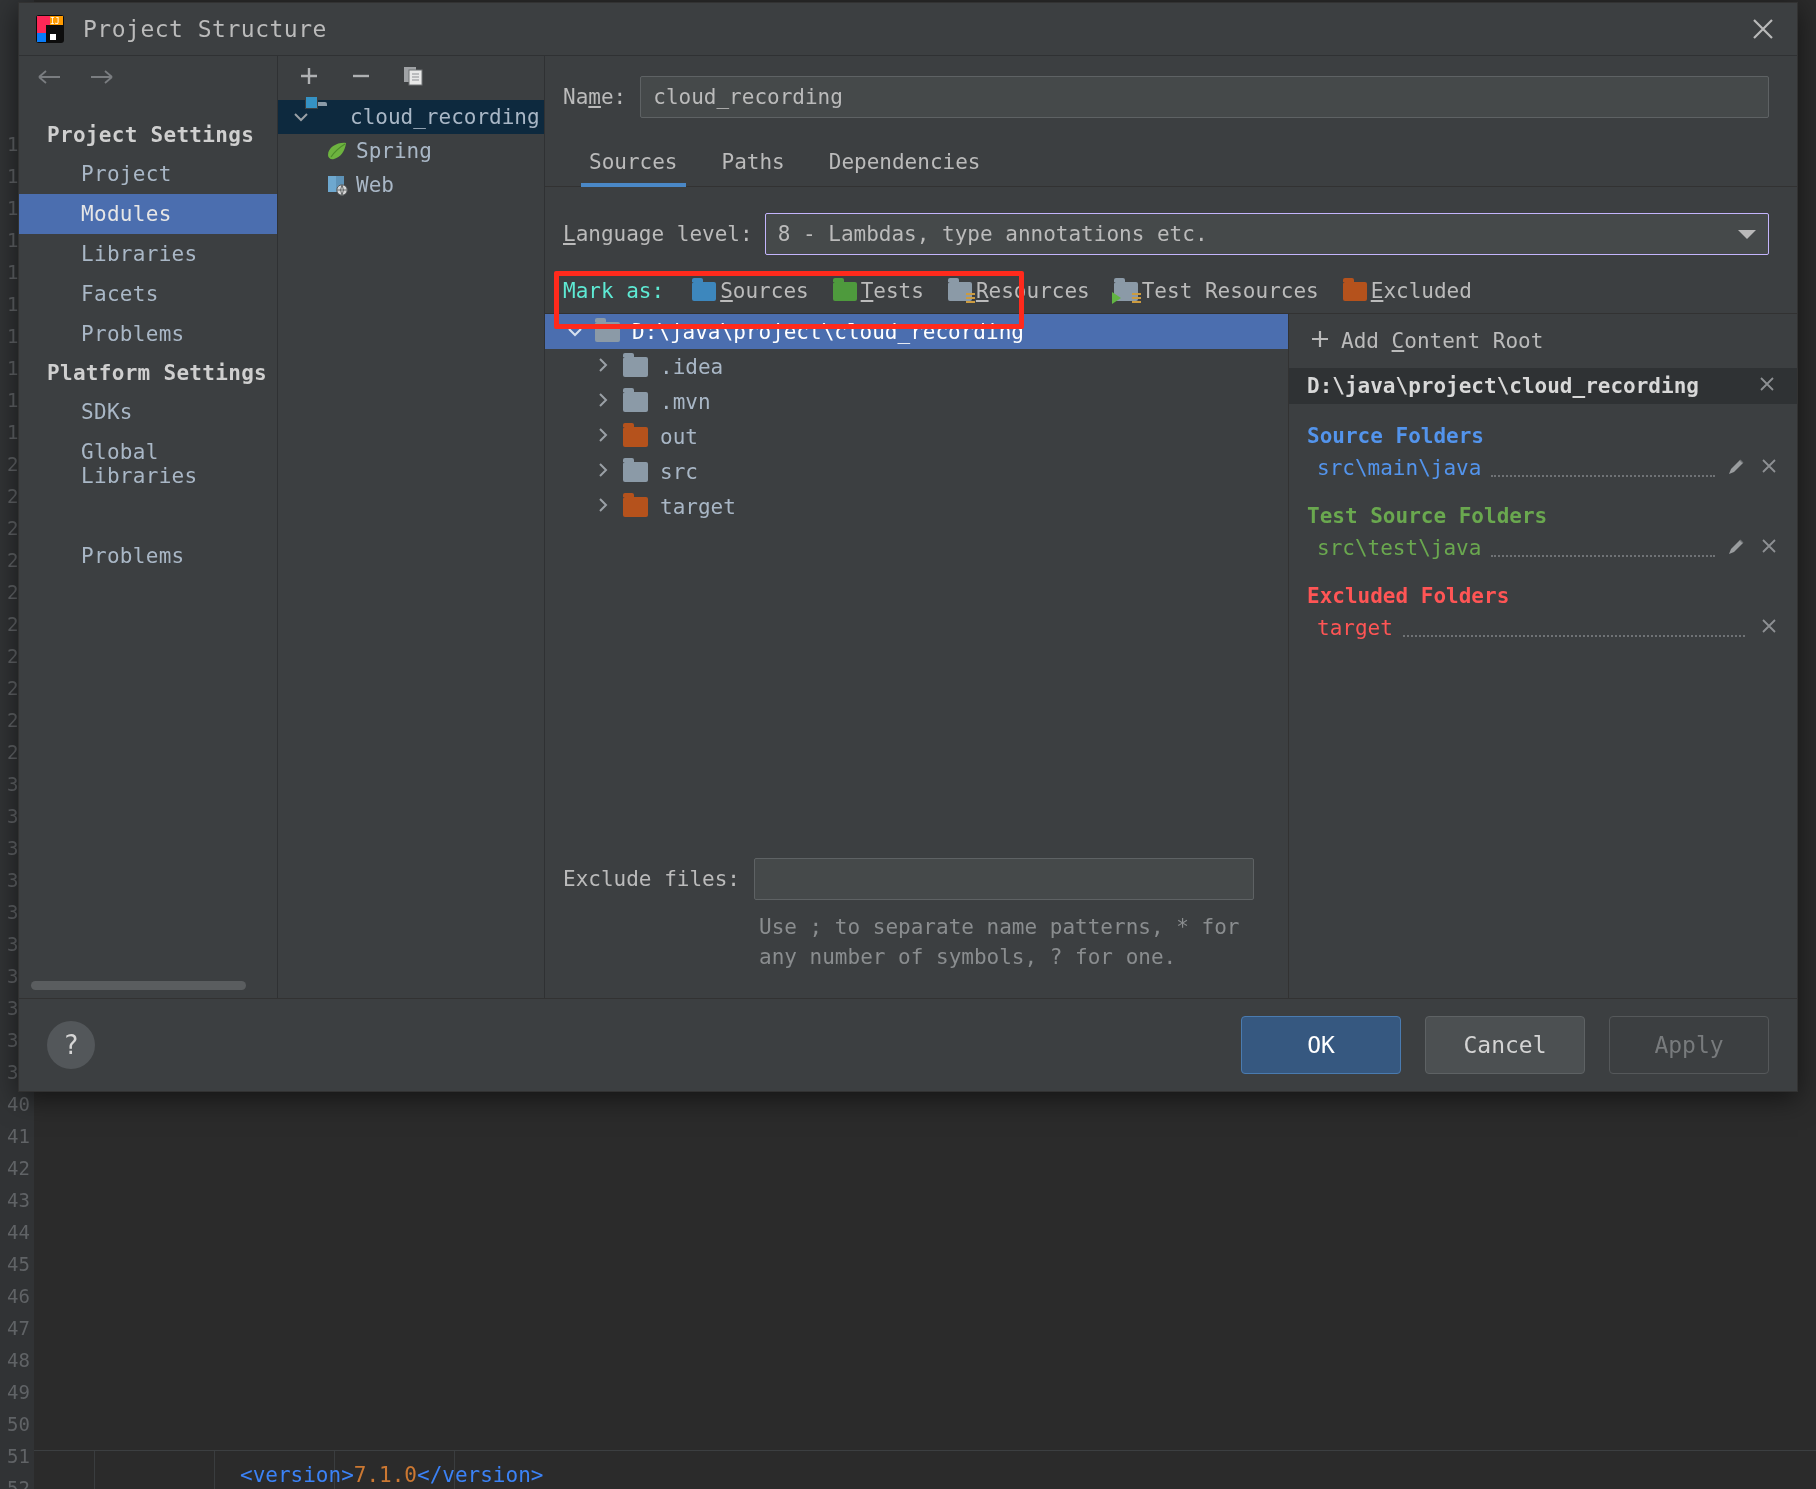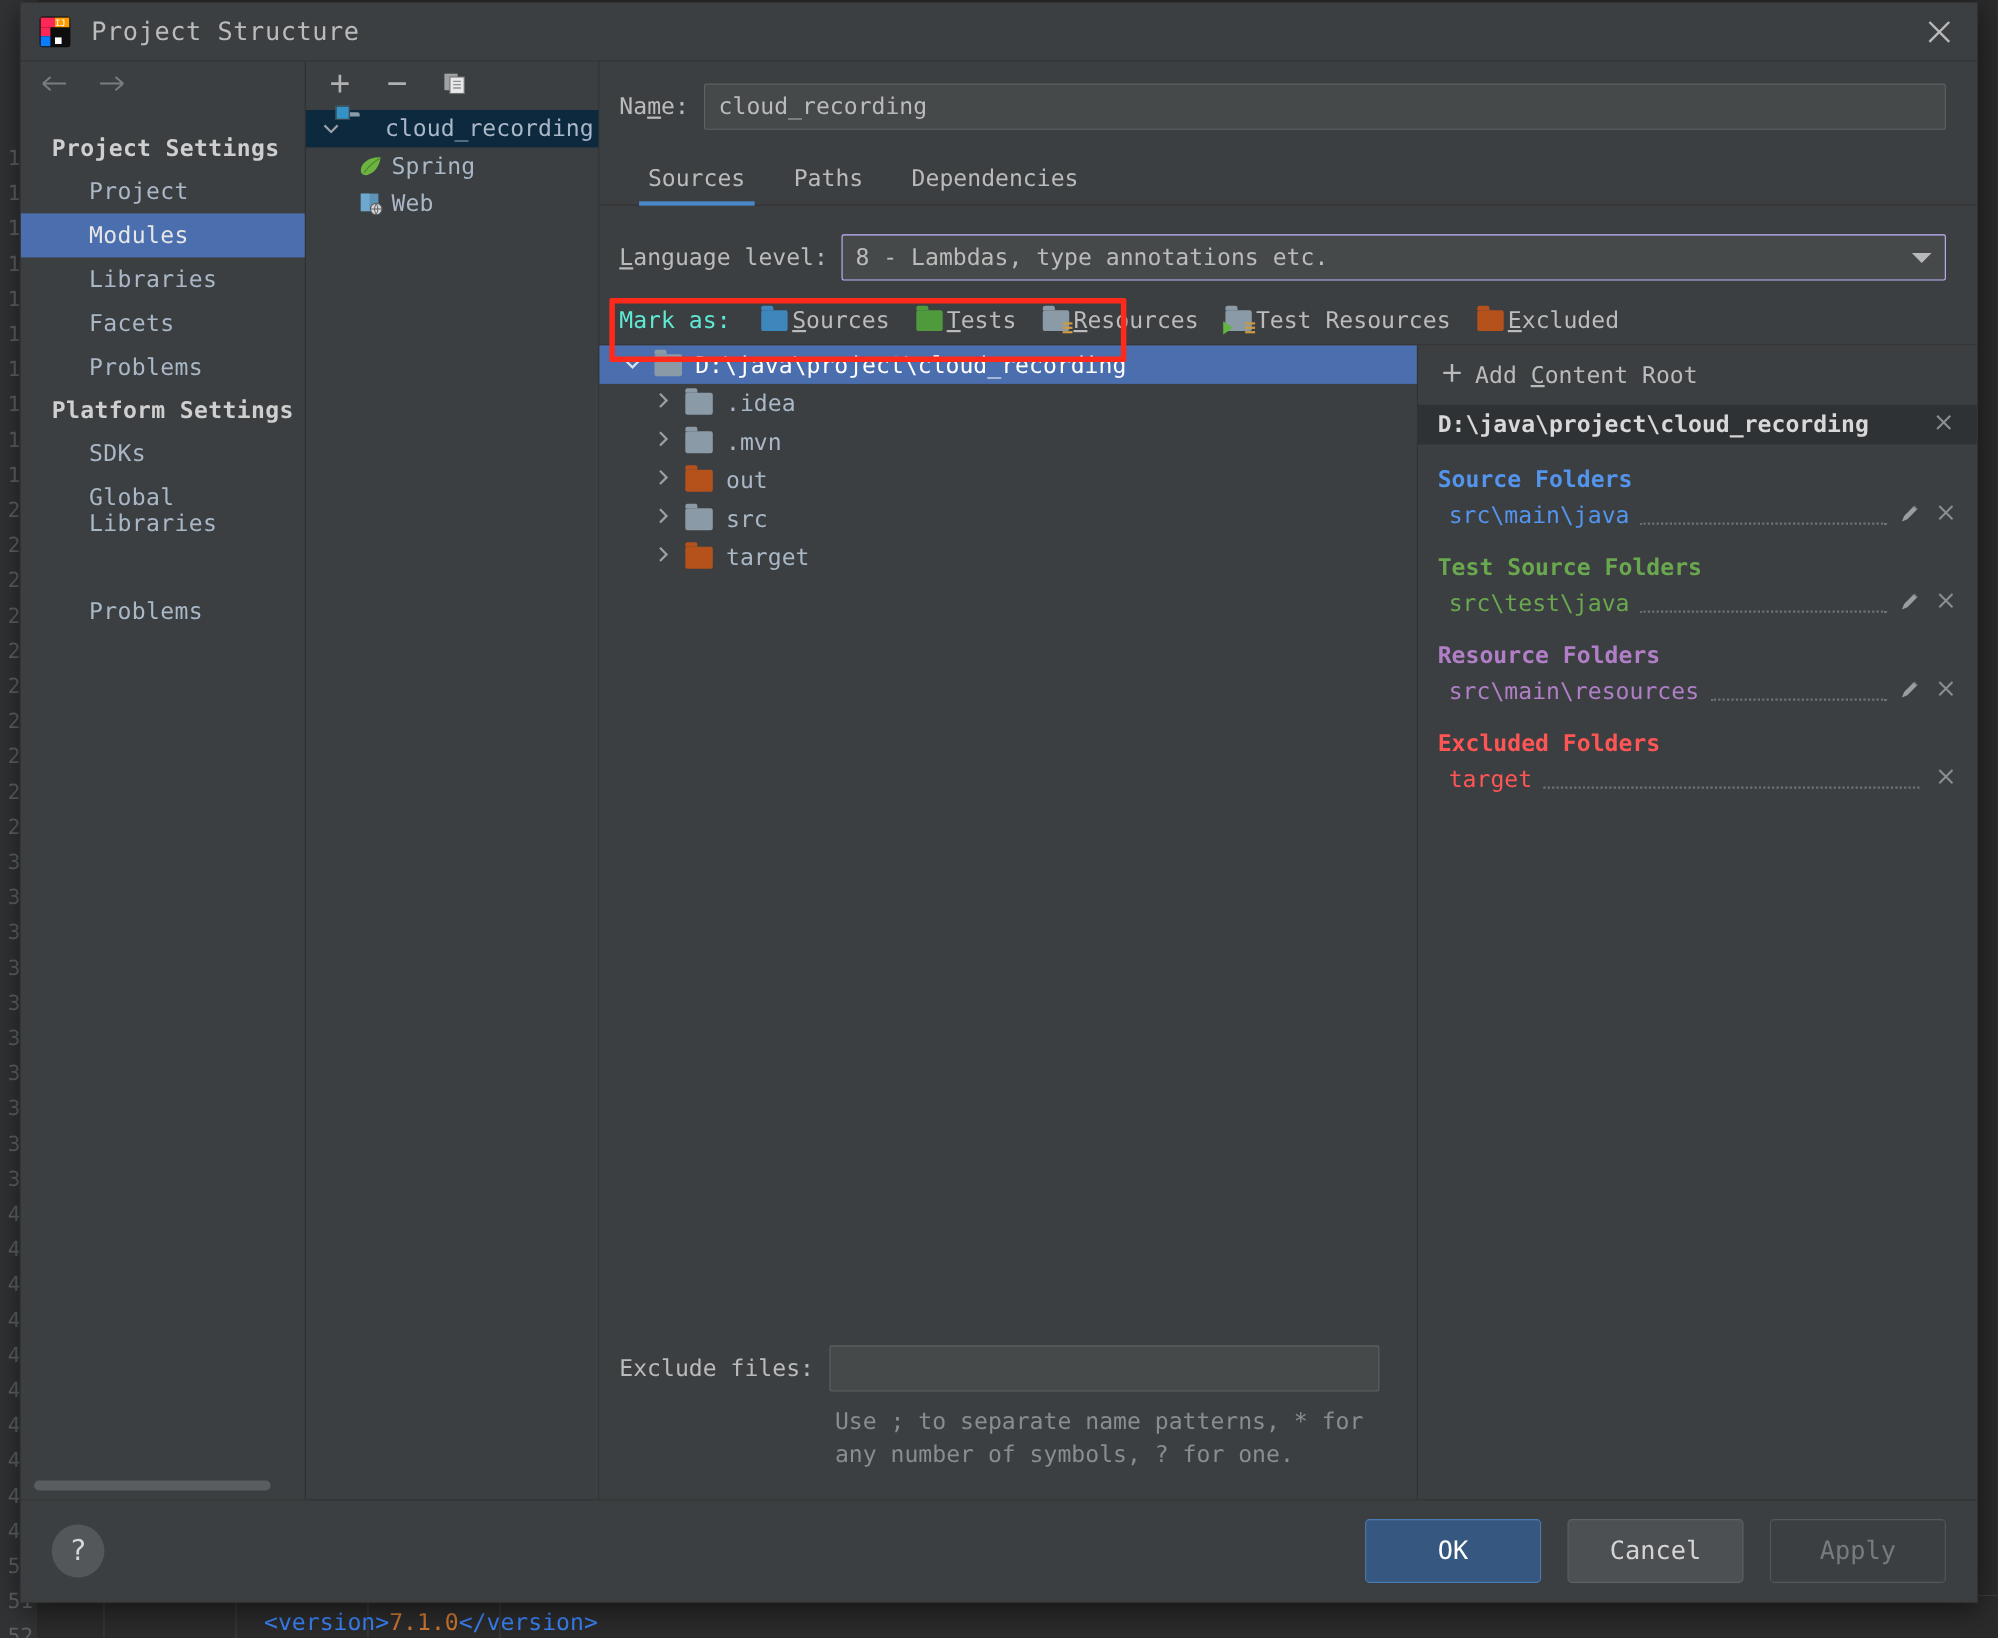--- a/index.html
+++ b/index.html
@@ -26,21 +26,21 @@
   }
   #editor-code .tag{color:#3b82f6;}
   .code-strip{
     position:absolute;left:34px;bottom:0;right:0;height:38px;background:#2b2b2b;
     border-top:1px solid #3c3f41;
   }
   .code-vline{position:absolute;bottom:0;width:1px;height:38px;background:#3a3d3f;}
 
   
   #dialog{
-    position:absolute;left:18px;top:2px;width:1780px;height:1455px;
+    position:absolute;left:18px;top:2px;width:1780px;height:1090px;
     background:#3c3f41;
     border:1px solid #323232;
     box-shadow:0 6px 26px rgba(0,0,0,.55);
     display:flex;flex-direction:column;
     box-sizing:border-box;
   }
   
   #titlebar{
     height:52px;flex:0 0 52px;display:flex;align-items:center;
     background:#3c3f41;border-bottom:1px solid #2f3133;
@@ -518,38 +518,20 @@
                   </svg>
               </span>
               <span class="xbtn">
                 <svg width="20" height="20" viewBox="0 0 20 20">
                     <path d="M4 4 L16 16 M16 4 L4 16" stroke="#8d9093" stroke-width="1.8"></path>
                   </svg>
               </span>
             </div>
           </div>
 
-          <div class="group">
-            <div class="group-title c-res">Resource Folders</div>
-            <div class="entry">
-              <span class="ename c-res">src\main\resources</span>
-              <span class="dots"></span>
-              <span class="pencil">
-                <svg width="22" height="22" viewBox="0 0 22 22">
-                    <path d="M4 18 L6 13 L15 4 L18 7 L9 16 Z" fill="#9a9d9f"></path>
-                    <path d="M15 4 L18 7" stroke="#6f7275" stroke-width="1.3"></path>
-                  </svg>
-              </span>
-              <span class="xbtn">
-                <svg width="20" height="20" viewBox="0 0 20 20">
-                    <path d="M4 4 L16 16 M16 4 L4 16" stroke="#8d9093" stroke-width="1.8"></path>
-                  </svg>
-              </span>
-            </div>
-          </div>
 
           <div class="group">
             <div class="group-title c-excl">Excluded Folders</div>
             <div class="entry">
               <span class="ename c-excl">target</span>
               <span class="dots"></span>
               <span class="xbtn">
                 <svg width="20" height="20" viewBox="0 0 20 20">
                     <path d="M4 4 L16 16 M16 4 L4 16" stroke="#8d9093" stroke-width="1.8"></path>
                   </svg>

